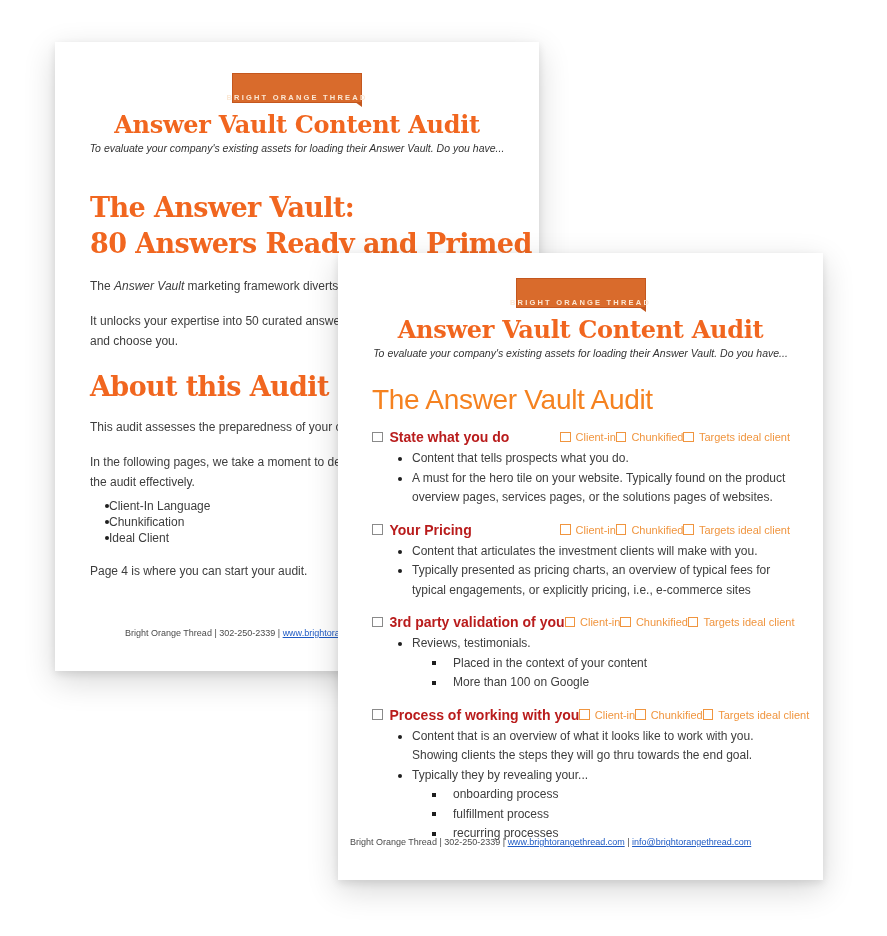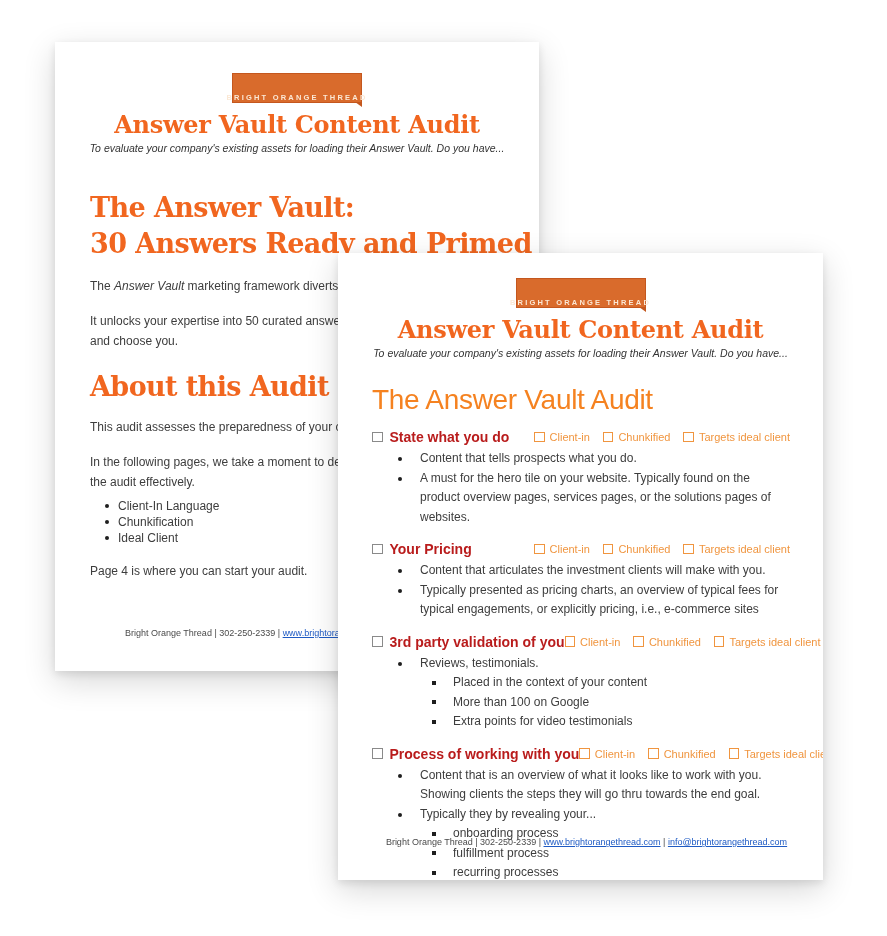--- a/index.html
+++ b/index.html
@@ -33,63 +33,63 @@
   .doc-subtitle{margin-top:3px;text-align:center;font-style:italic;font-size:10.5px;color:#333;}
 
   
   .headline{margin:36px 0 0 35px;font-family:"DejaVu Serif",serif;font-weight:bold;
             font-size:27px;line-height:1.32;color:var(--accent-deep);letter-spacing:-0.6px;}
   .bp-para{margin:15px 0 0 35px;}
   .bp-line{white-space:nowrap;font-size:12px;line-height:20px;color:var(--body);}
   .bp-heading{margin:20px 0 0 35px;font-family:"DejaVu Serif",serif;font-weight:bold;
             font-size:27px;color:var(--accent-deep);letter-spacing:-0.6px;}
   .bp-bullets{margin:6px 0 0 50px;list-style:none;}
-  .bp-bullets li{display:flex;align-items:center;gap:9px;font-size:12px;line-height:16px;color:var(--body);}
+  .bp-bullets li{display:flex;align-items:center;font-size:12px;line-height:16px;color:var(--body);}
   .dot{flex:0 0 auto;width:4px;height:4px;border-radius:50%;background:#1e1e1e;}
   .sq{flex:0 0 auto;width:4px;height:4px;background:#1e1e1e;}
   .footer{position:absolute;font-size:9px;color:#4a4a4a;white-space:nowrap;}
   .bp-footer{left:70px;top:586px;}
-  .fp-footer{left:12px;right:0;top:584px;text-align:center;}
+  .fp-footer{left:12px;right:0;top:584px;text-align:left;}
   a.link{color:var(--link);text-decoration:underline;cursor:pointer;}
 
   
   .fp-heading{margin:25px 0 13px 34px;font-size:28px;font-weight:400;color:var(--accent-light);letter-spacing:-0.3px;}
   .fp-content{padding:0 33px 0 34px;}
   .item{margin-bottom:14px;}
   .item-head{display:flex;align-items:center;}
   .cb{flex:0 0 auto;display:inline-block;width:10.5px;height:10.5px;background:#fff;}
   .cb.dark{border:1.2px solid #8a8a8a;margin-right:7px;}
   .cb.orange{border:1.2px solid var(--tag);}
   .item-title{font-size:14px;font-weight:bold;color:#b91c1c;white-space:nowrap;}
-  .tags{margin-left:auto;display:flex;gap:13px;}
+  .tags{margin-left:auto;display:flex;}
   .tag{display:flex;align-items:center;gap:5px;}
   .tag-label{font-size:11px;color:var(--tag);white-space:nowrap;}
   .fp-bullets{margin:4px 0 0 26px;list-style:none;}
-  .fp-bullets>li{display:flex;gap:18px;font-size:12px;line-height:19.5px;color:var(--body);}
+  .fp-bullets>li{display:flex;gap:10px;font-size:12px;line-height:19.5px;color:var(--body);}
   .fp-bullets .dot{margin-top:8px;}
   .subs{margin:0 0 0 60px;list-style:none;}
   .subs>li{display:flex;align-items:center;gap:17px;font-size:12px;line-height:19.5px;color:var(--body);}
 </style>
 </head>
 <body>
 
 <div class="canvas">
 
   <div class="page back-page">
     <div style="margin-top:31px;">
       <div class="banner">
         <span class="banner-label">BRIGHT ORANGE THREAD</span>
       </div>
     </div>
     <div class="doc-title">Answer Vault Content Audit</div>
     <div class="doc-subtitle">To evaluate your company's existing assets for loading their Answer Vault. Do you have...</div>
 
     <div class="headline">
       <div>The Answer Vault:</div>
-      <div>30 Answers Ready and Primed</div>
+      <div>80 Answers Ready and Primed</div>
     </div>
 
     <div class="bp-para">
       <div class="bp-line"><span>The </span><i>Answer Vault</i><span> marketing framework diverts your foc</span></div>
     </div>
     <div class="bp-para">
       <div class="bp-line">It unlocks your expertise into 50 curated answers that</div>
       <div class="bp-line">and choose you.</div>
     </div>
 
@@ -229,24 +229,20 @@
         </ul>
         <ul class="subs">
           <li>
               <span class="sq"></span>
               <span>Placed in the context of your content</span>
             </li>
           <li>
               <span class="sq"></span>
               <span>More than 100 on Google</span>
             </li>
-          <li>
-              <span class="sq"></span>
-              <span>Extra points for video testimonials</span>
-            </li>
         </ul>
       </div>
 
       <div class="item">
         <div class="item-head">
           <span class="cb dark"></span>
           <span class="item-title">Process of working with you</span>
           <span class="tags">
             <span class="tag">
                 <span class="cb orange"></span>

